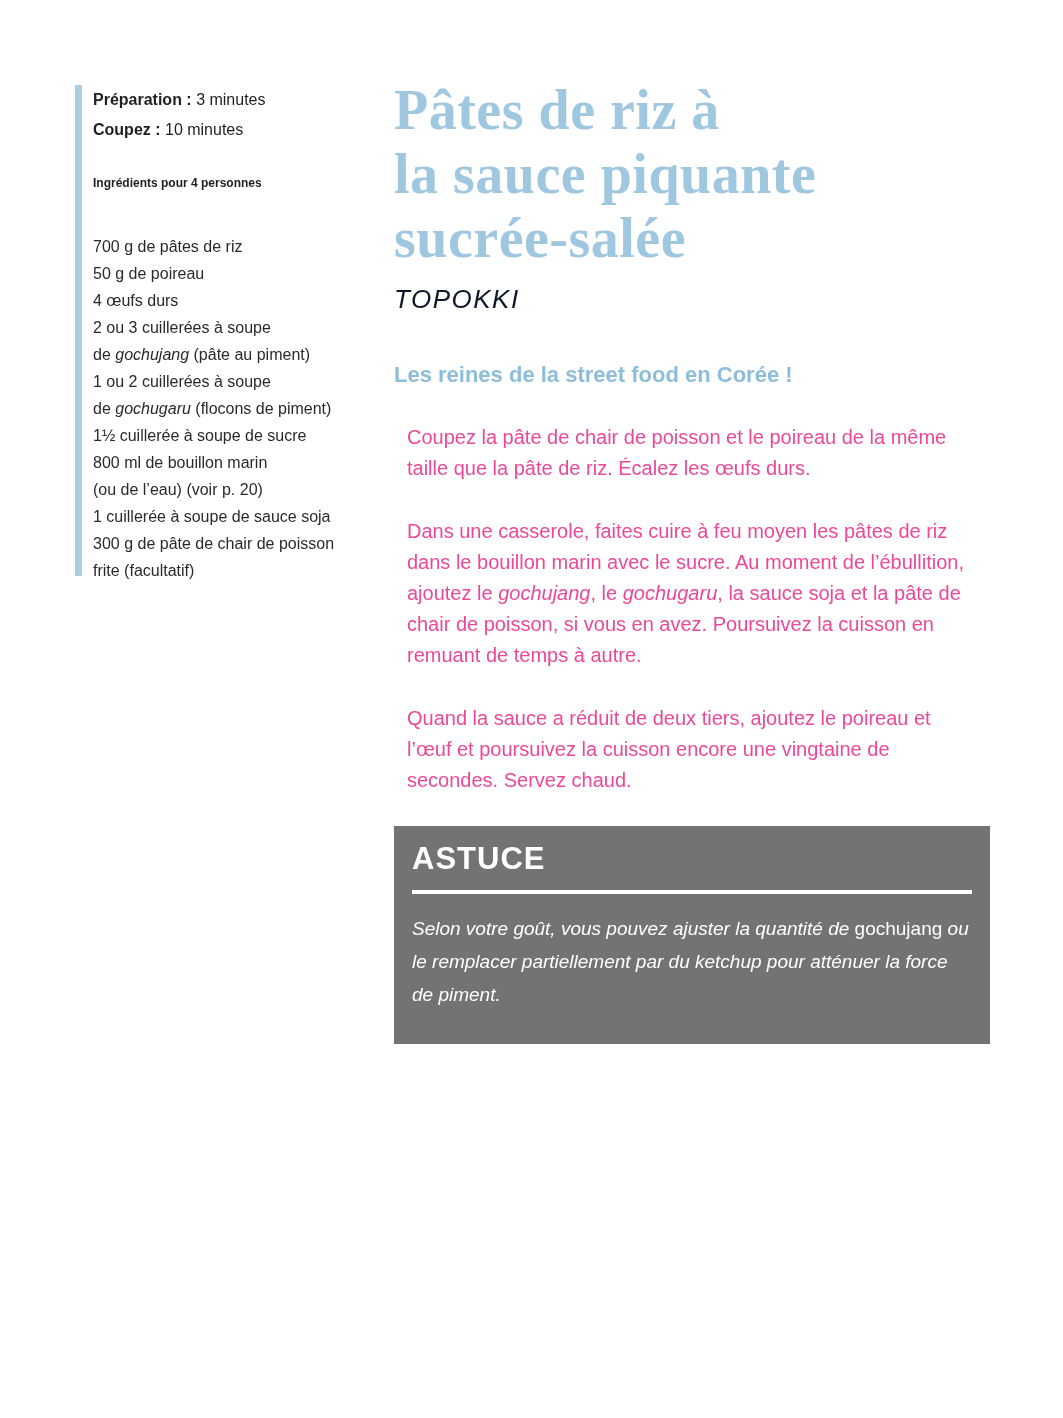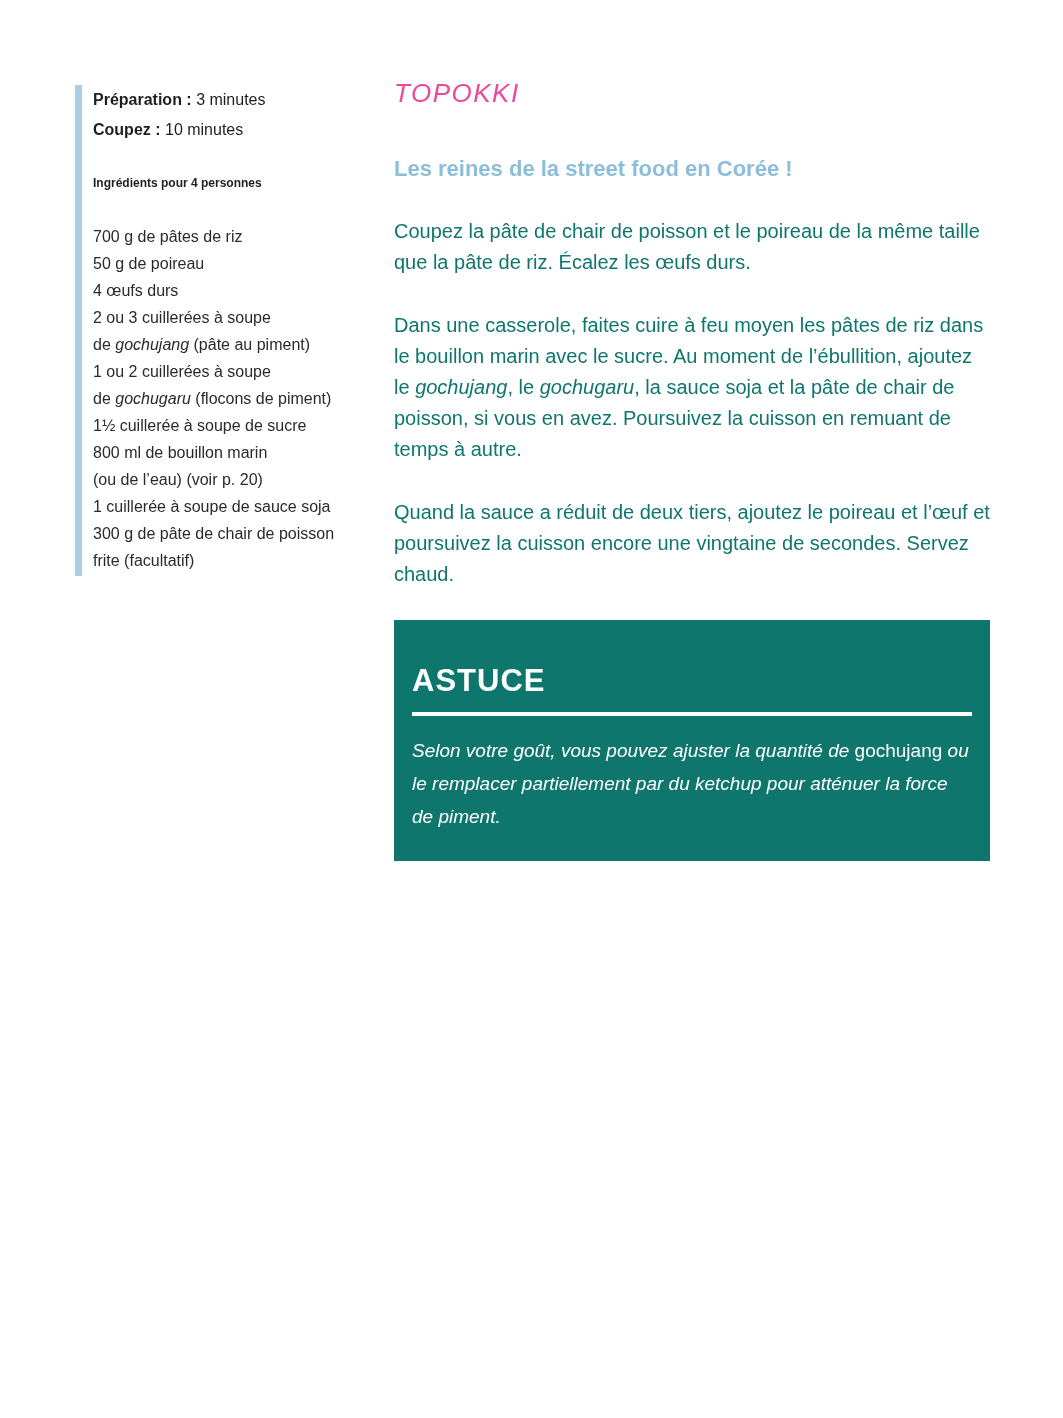--- a/index.html
+++ b/index.html
@@ -19,61 +19,62 @@
     left: 75px; top: 85px;
     width: 7px; height: 491px;
     background: #a9cee0;
   }
 
   
   .sidebar { position: absolute; left: 93px; top: 85px; width: 300px; }
   .meta-line { font-size: 16px; line-height: 30px; color: #1f1f1f; }
   .meta-line strong { font-weight: bold; }
   .ing-heading { margin: 28px 0 0; font-size: 12px; line-height: 20px; font-weight: bold; }
-  .ing-list { list-style: none; margin: 30px 0 0; padding: 0; font-size: 16px; line-height: 27px; color: #2a2a2a; }
+  .ing-list { list-style: none; margin: 40px 0 0; padding: 0; font-size: 16px; line-height: 27px; color: #2a2a2a; }
   .ing-list em { font-style: italic; }
 
   
   .main { position: absolute; left: 394px; top: 78px; width: 596px; }
   .title {
     margin: 0;
     font-family: "Liberation Serif", serif;
     font-weight: 700;
     font-size: 56px;
     line-height: 64px;
     letter-spacing: 0.5px;
     color: #9fc7e0;
   }
   .title .tl { display: block; }
   .subtitle {
+    margin-top: 14px;
     font-size: 26px;
     line-height: 31px;
     font-style: italic;
     letter-spacing: 1.5px;
-    color: #ec4899;
+    color: #0f172a;
   }
   .tagline {
     margin-top: 46px;
     font-size: 22px;
     line-height: 27px;
     font-weight: bold;
     color: #8cbdd9;
   }
-  .body { margin: 34px 0 0; font-size: 20px; line-height: 31px; color: #0f766e; }
+  .body { margin: 34px 13px 0; font-size: 20px; line-height: 31px; color: #ec4899; }
   .body.p2, .body.p3 { margin-top: 32px; }
   .body em { font-style: italic; }
 
   
   .tip-box {
     margin-top: 30px;
     box-sizing: border-box;
     width: 596px;
     min-height: 218px;
-    background: #0f766e;
-    padding: 44px 18px 28px;
+    background: #737373;
+    padding: 16px 18px 28px;
   }
   .tip-heading {
     margin: 0;
     font-size: 31px;
     line-height: 34px;
     font-weight: bold;
     letter-spacing: 1px;
     color: #ffffff;
   }
   .tip-rule { height: 4px; background: #ffffff; margin-top: 14px; }
@@ -112,20 +113,25 @@
       <li><span>1½ cuillerée à soupe de sucre</span></li>
       <li><span>800 ml de bouillon marin</span></li>
       <li><span>(ou de l’eau) (voir p. 20)</span></li>
       <li><span>1 cuillerée à soupe de sauce soja</span></li>
       <li><span>300 g de pâte de chair de poisson</span></li>
       <li><span>frite (facultatif)</span></li>
     </ul>
   </aside>
 
   <main class="main">
+    <h1 class="title">
+      <span class="tl">Pâtes de riz à</span>
+      <span class="tl">la sauce piquante</span>
+      <span class="tl">sucrée-salée</span>
+    </h1>
 
     <div class="subtitle">TOPOKKI</div>
 
     <div class="tagline">Les reines de la street food en Corée !</div>
 
     <p class="body p1">Coupez la pâte de chair de poisson et le poireau de la même taille que la pâte de riz. Écalez les œufs durs.</p>
 
     <p class="body p2"><span>Dans une casserole, faites cuire à feu moyen les pâtes de riz dans le bouillon marin avec le sucre. Au moment de l’ébullition, ajoutez le </span><em>gochujang</em><span>, le </span><em>gochugaru</em><span>, la sauce soja et la pâte de chair de poisson, si vous en avez. Poursuivez la cuisson en remuant de temps à autre.</span></p>
 
     <p class="body p3">Quand la sauce a réduit de deux tiers, ajoutez le poireau et l’œuf et poursuivez la cuisson encore une vingtaine de secondes. Servez chaud.</p>

